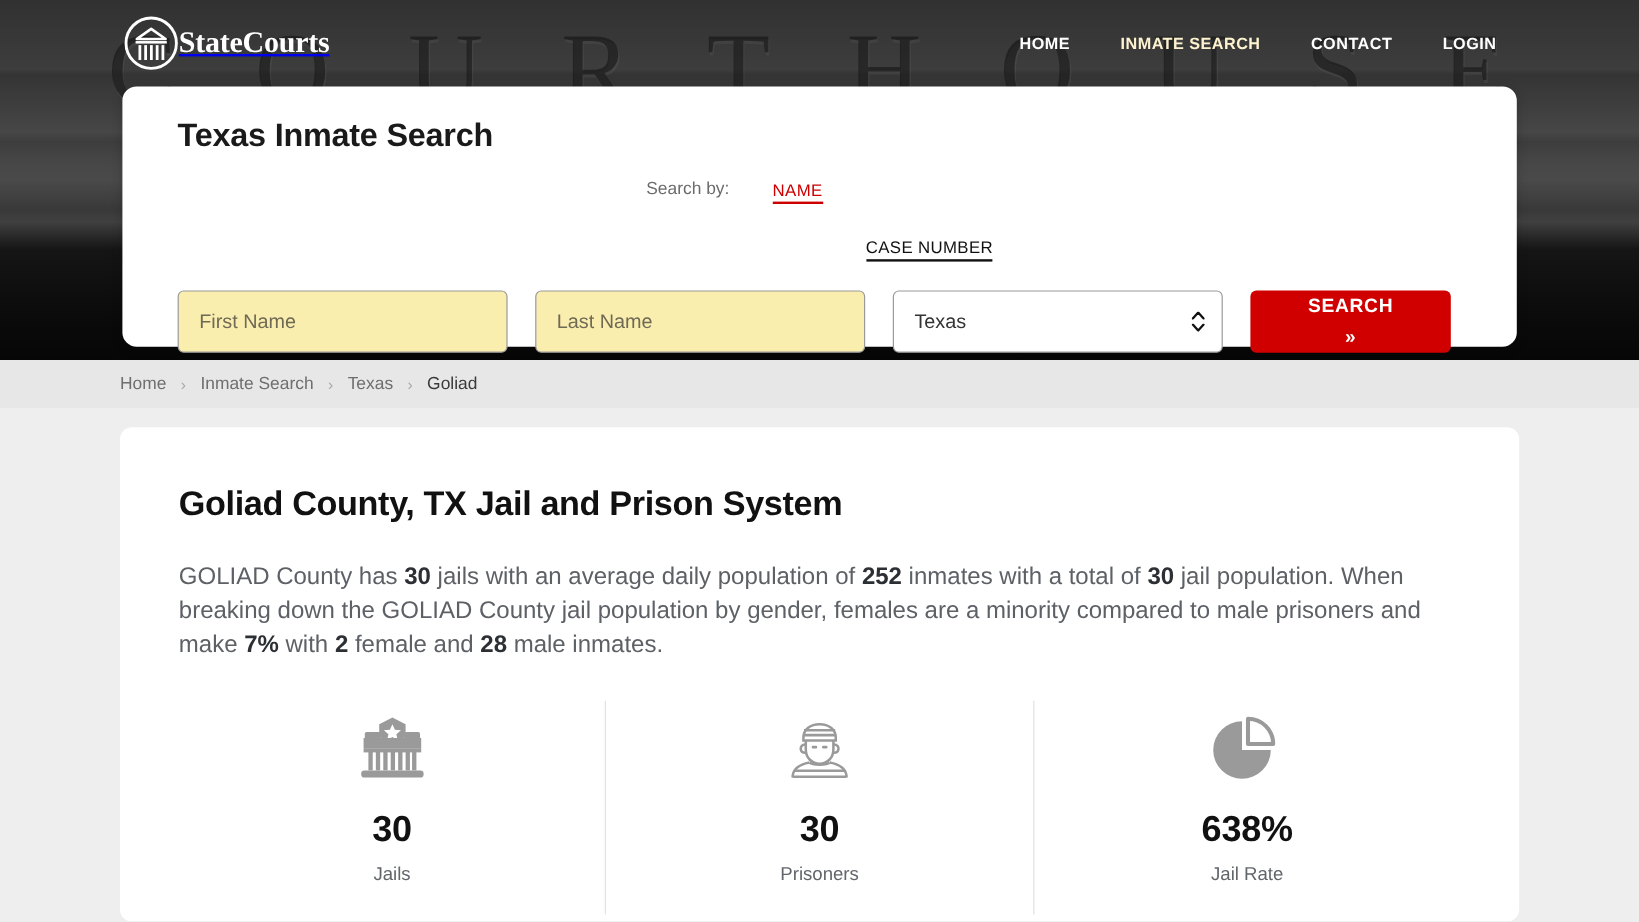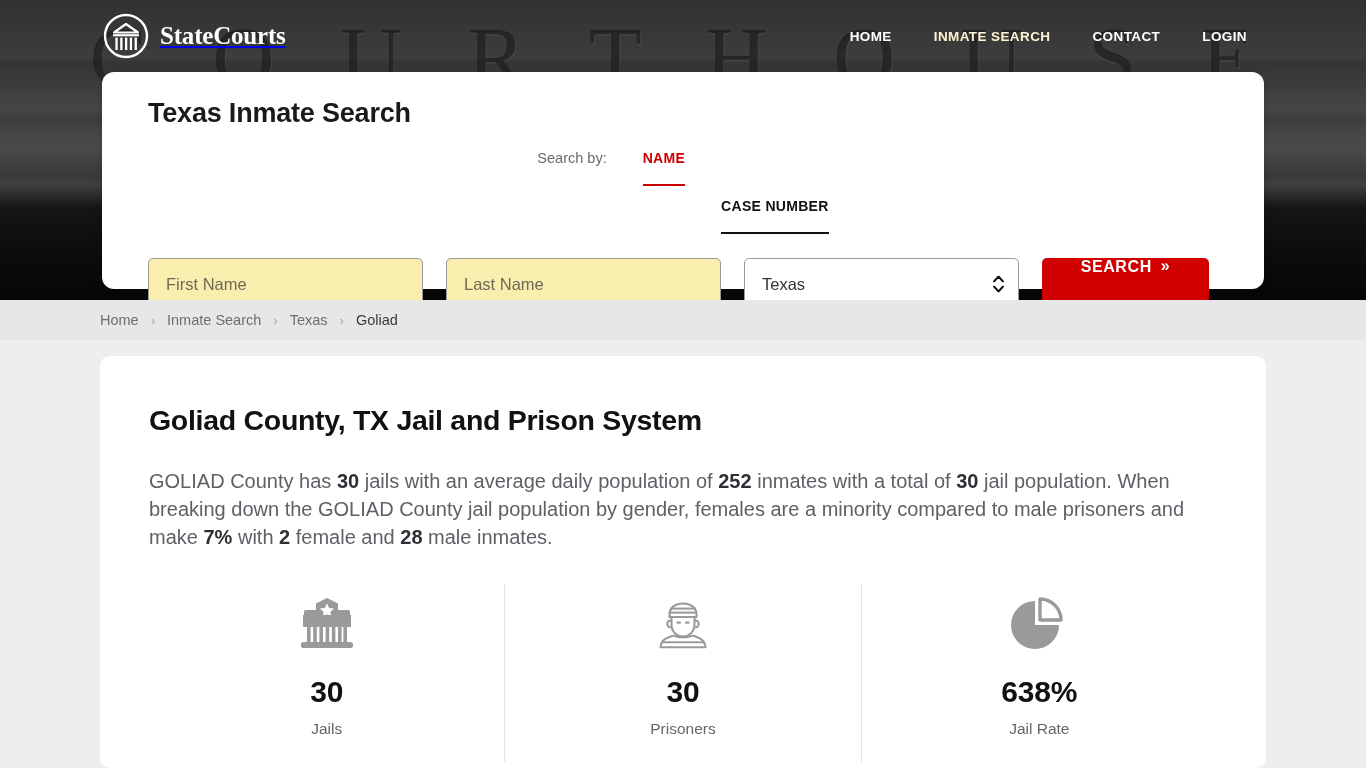--- a/index.html
+++ b/index.html
@@ -70,21 +70,21 @@
   .navbar {
     position: absolute;
     top: 0; left: 0;
     width: 1366px;
     height: 72px;
     display: flex;
     align-items: center;
     padding: 0 60px 0 103px;
     z-index: 5;
   }
-  .brand { display: flex; align-items: center; gap: 11px; }
+  .brand { display: flex; align-items: center; }
   .brand-mark { width: 46px; height: 46px; display: block; }
   .brand-name {
     font-family: "Liberation Serif", serif;
     font-size: 25px;
     font-weight: bold;
     color: #ffffff;
     letter-spacing: -0.2px;
   }
   .nav-links {
     margin-left: auto;
@@ -127,23 +127,23 @@
   .search-by-row {
     margin-top: 21px;
     display: flex;
     align-items: flex-start;
     justify-content: center;
     gap: 36px;
   }
   .search-by-label { font-size: 14.5px; color: #6b6b6b; }
   .tab {
     font-size: 14px;
-    font-weight: bold;
+    font-weight: normal;
     letter-spacing: 0.3px;
-    padding-bottom: 18px;
+    padding-bottom: 2px;
     cursor: pointer;
     white-space: nowrap;
   }
   .tab.name { color: #cc0000; border-bottom: 2px solid #cc0000; }
   .tab.case { color: #111111; border-bottom: 2px solid #111111; margin-top: 48px; }
 
   .form-row {
     margin-top: 24px;
     display: flex;
     align-items: flex-start;
@@ -189,24 +189,26 @@
     width: 167px;
     height: 52px;
     background: #d10000;
     border: none;
     border-radius: 5px;
     color: #ffffff;
     font-size: 16px;
     font-weight: bold;
     letter-spacing: 0.6px;
     display: flex;
+    align-items: center;
     justify-content: center;
     gap: 9px;
     cursor: pointer;
     font-family: "Liberation Sans", sans-serif;
+    flex-direction: column;
   }
   .chev { font-size: 16px; line-height: 1; }
 
   
   .breadcrumb-bar {
     width: 1366px;
     height: 40px;
     background: #e7e7e7;
     display: flex;
     align-items: center;

